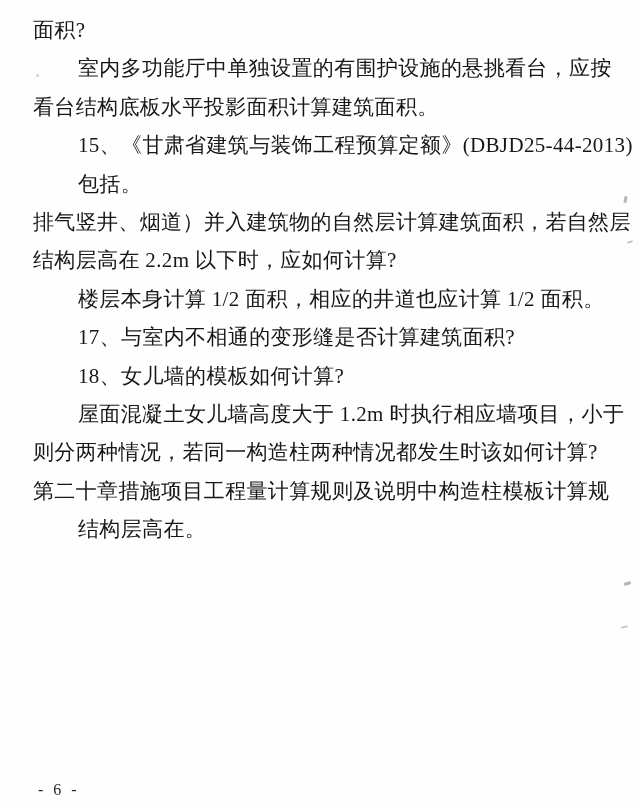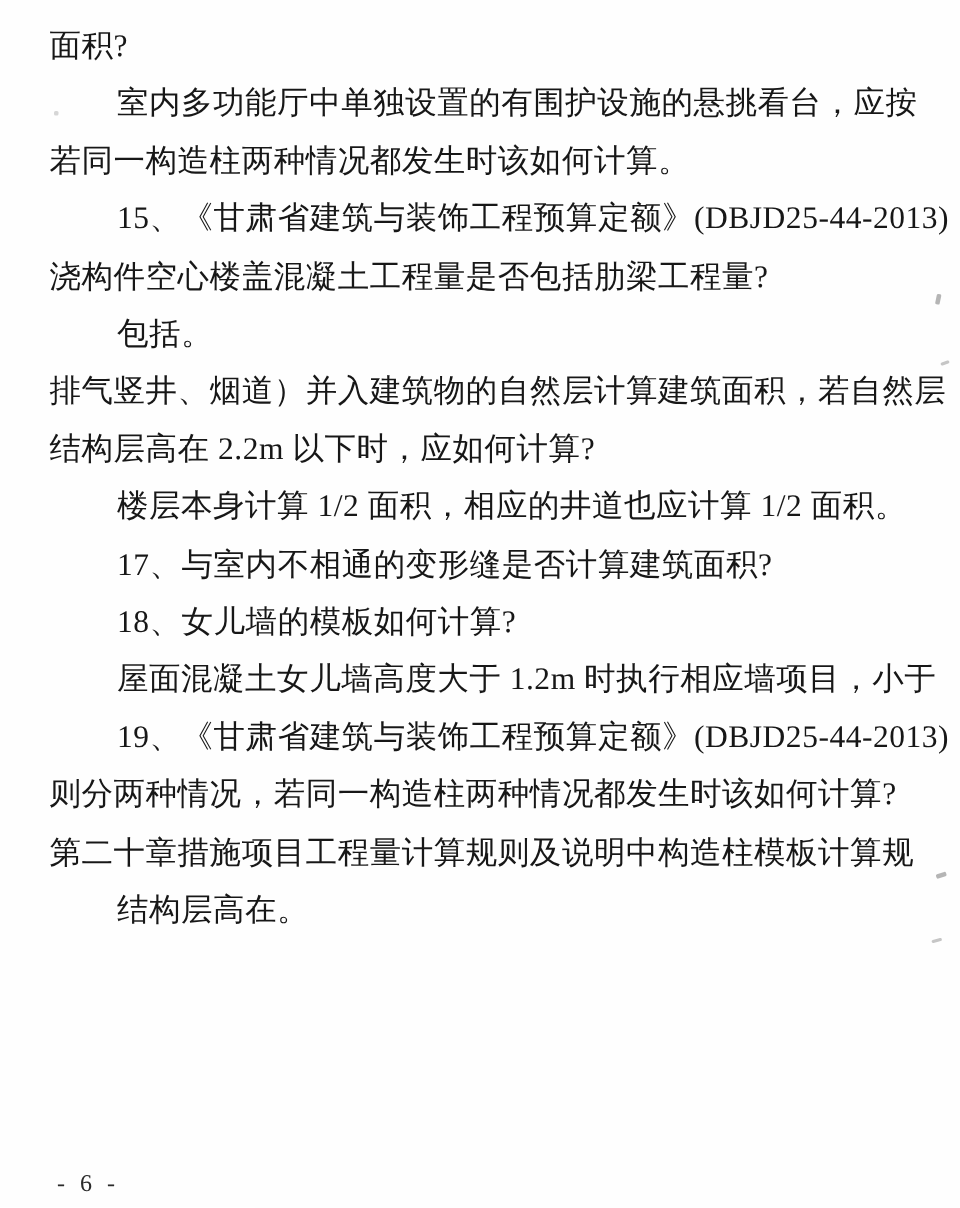--- a/index.html
+++ b/index.html
@@ -55,31 +55,29 @@
   .speck.s4 { left: 624px; top: 582px; width: 7px; height: 3px; transform: rotate(-18deg); }
   .speck.s5 { left: 621px; top: 626px; width: 7px; height: 2px; transform: rotate(-15deg); opacity: 0.5; }
 </style>
 </head>
 <body>
 
 <div class="page">
   <div class="doc-body">
       <div class="line">面积?</div>
       <div class="line indent">室内多功能厅中单独设置的有围护设施的悬挑看台，应按</div>
-      <div class="line">若同一构造柱两种情况都发生时该如何计算。</div>
+      <div class="line">看台结构底板水平投影面积计算建筑面积。</div>
       <div class="line indent">15、《甘肃省建筑与装饰工程预算定额》(DBJD25-44-2013)</div>
-      <div class="line">浇构件空心楼盖混凝土工程量是否包括肋梁工程量?</div>
       <div class="line indent">包括。</div>
       <div class="line">排气竖井、烟道）并入建筑物的自然层计算建筑面积，若自然层</div>
       <div class="line">结构层高在 2.2m 以下时，应如何计算?</div>
       <div class="line indent">楼层本身计算 1/2 面积，相应的井道也应计算 1/2 面积。</div>
       <div class="line indent">17、与室内不相通的变形缝是否计算建筑面积?</div>
       <div class="line indent">18、女儿墙的模板如何计算?</div>
       <div class="line indent">屋面混凝土女儿墙高度大于 1.2m 时执行相应墙项目，小于</div>
-      <div class="line indent">19、《甘肃省建筑与装饰工程预算定额》(DBJD25-44-2013)</div>
       <div class="line">则分两种情况，若同一构造柱两种情况都发生时该如何计算?</div>
       <div class="line">第二十章措施项目工程量计算规则及说明中构造柱模板计算规</div>
       <div class="line indent">结构层高在。</div>
     </div>
 
   <div class="page-number">- 6 -</div>
 
   <div class="speck s1"></div>
   <div class="speck s2"></div>
   <div class="speck s3"></div>

